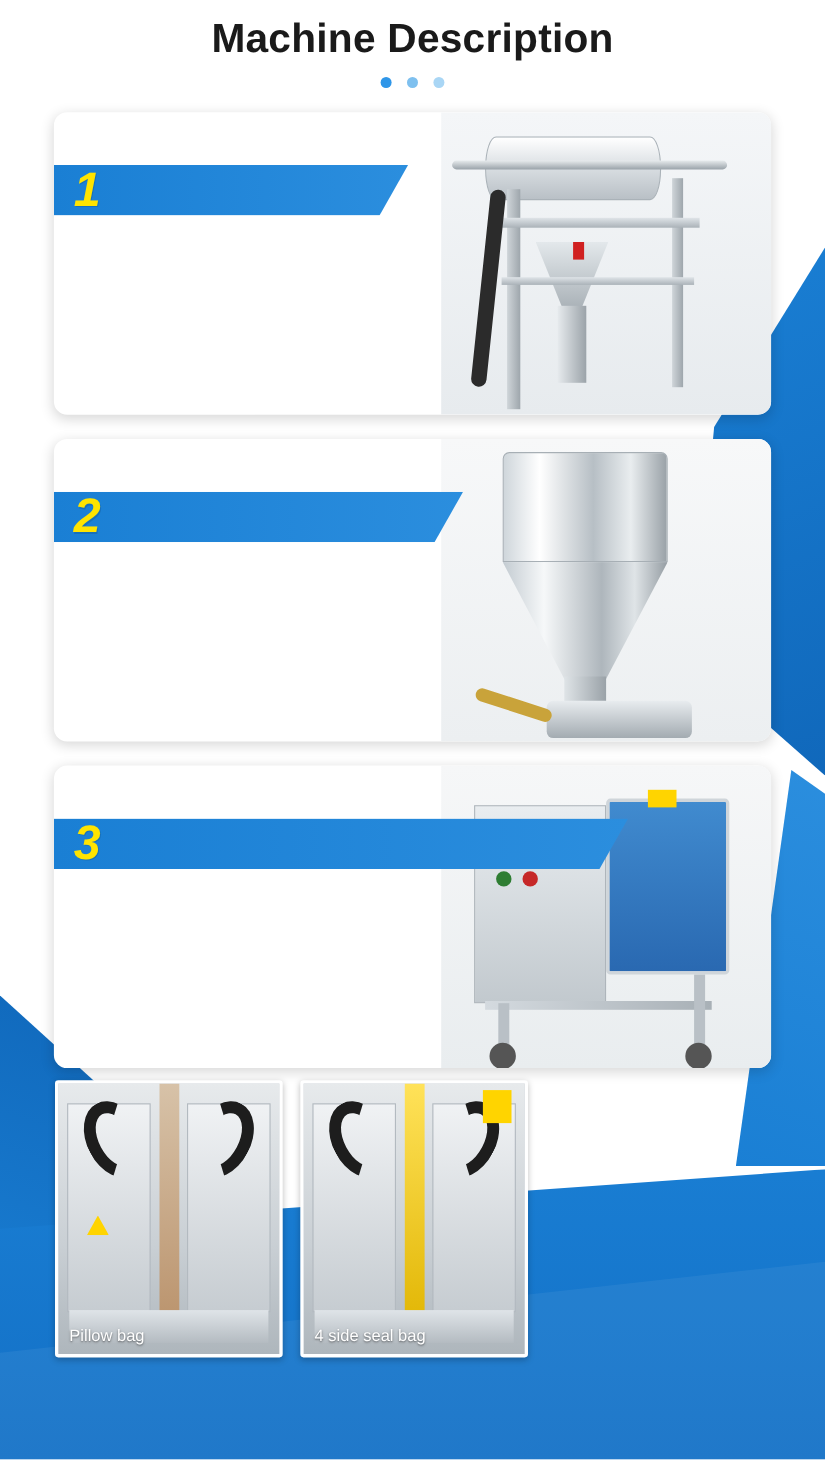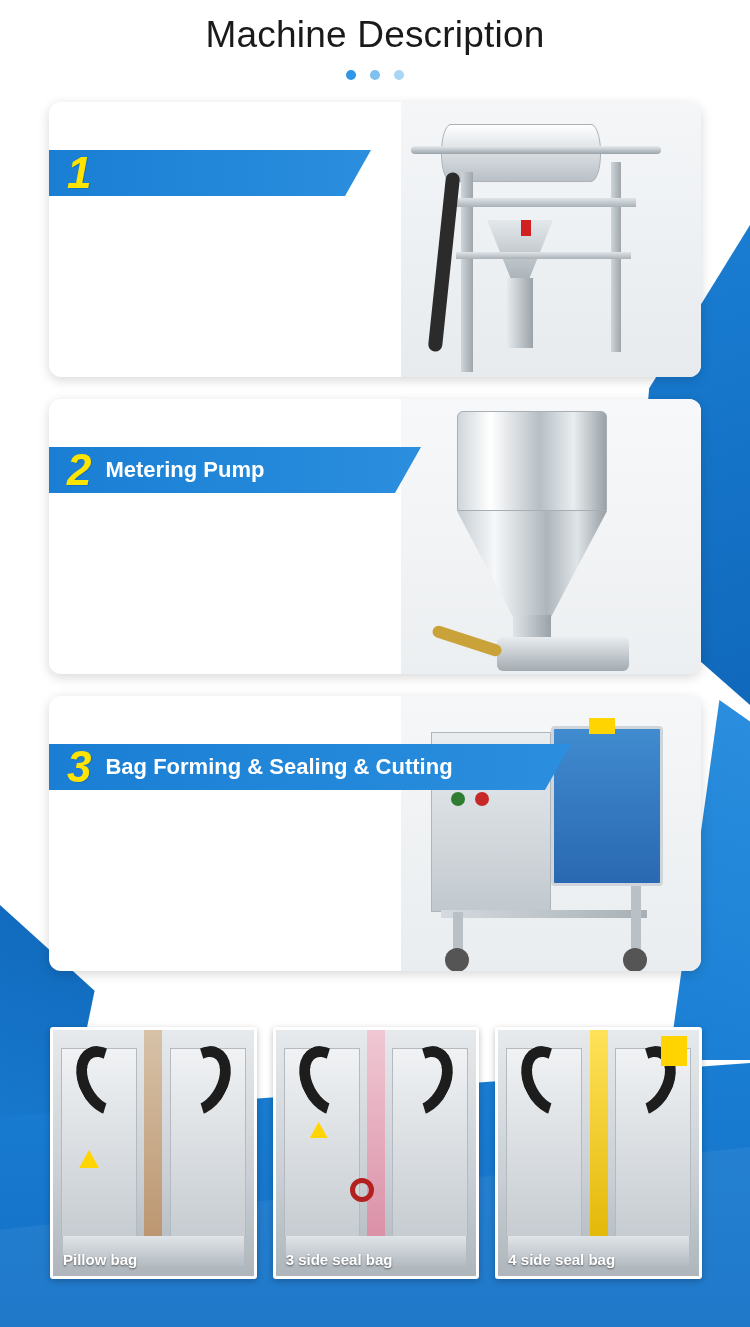--- a/index.html
+++ b/index.html
@@ -45,21 +45,21 @@
   .bg-bottom-inner {
     position: absolute; left: 0; right: 0; bottom: 0; height: 180px;
     background: rgba(255,255,255,0.06);
     clip-path: polygon(0 46%, 100% 0, 100% 100%, 0 100%);
   }
 
   
   .header { position: relative; padding-top: 14px; text-align: center; z-index: 3; }
   .title {
     font-size: 37px;
-    font-weight: normal;
+    font-weight: bold;
     color: #1a1a1a;
     letter-spacing: 0.2px;
   }
   .dots { margin-top: 14px; display: flex; justify-content: center; gap: 14px; }
   .dot { width: 10px; height: 10px; border-radius: 50%; background: #2f96e8; }
   .dot.faded1 { background: #7ec0ef; }
   .dot.faded2 { background: #a9d6f5; }
 
   
   .cards { position: relative; z-index: 3; margin-top: 22px; }
@@ -192,26 +192,25 @@
     width: 0; height: 0;
     border-left: 26px solid transparent;
     border-right: 26px solid transparent;
     border-top: 26px solid #ffffff;
     z-index: 4;
   }
 
   
   .gallery {
     position: absolute;
-    left: 50px; top: 1027px;
+    left: 50px; top: 982px;
     width: 652px;
     display: flex;
     gap: 16px;
     z-index: 5;
-    font-weight: bold;
   }
   .gal-item {
     position: relative;
     width: 207px; height: 252px;
     border: 3px solid #ffffff;
     border-radius: 3px;
     overflow: hidden;
     background: #cfd5da;
     box-shadow: 0 2px 6px rgba(0,0,0,0.25);
   }
@@ -288,21 +287,20 @@
       <div class="card-photo">
         <div class="m2-bg"></div>
         <div class="m2-hopper"></div>
         <div class="m2-funnel"></div>
         <div class="m2-neck"></div>
         <div class="m2-pump"></div>
         <div class="m2-out"></div>
       </div>
       <div class="ribbon ribbon-w2">
         <span class="num">2</span>
-        <span class="ribbon-title">Metering Pump</span>
       </div>
     </div>
 
     <div class="card card-3">
       <div class="card-photo">
         <div class="m3-bg"></div>
         <div class="m3-body"></div>
         <div class="m3-panel"></div>
         <div class="m3-led1"></div>
         <div class="m3-led2"></div>
@@ -311,21 +309,20 @@
         <div class="m3-blue"></div>
         <div class="m3-yellow"></div>
         <div class="m3-base"></div>
         <div class="m3-legL"></div>
         <div class="m3-legR"></div>
         <div class="m3-wheel1"></div>
         <div class="m3-wheel2"></div>
       </div>
       <div class="ribbon ribbon-w3">
         <span class="num">3</span>
-        <span class="ribbon-title">Bag Forming &amp; Sealing &amp; Cutting</span>
       </div>
     </div>
   </div>
 
   <div class="arrow-down"></div>
 
   <div class="gallery">
 
     <div class="gal-item">
       <div class="gal-photo">
@@ -334,34 +331,20 @@
         <div class="gp-plateR"></div>
         <div class="gp-film f1"></div>
         <div class="gp-hookL"></div>
         <div class="gp-hookR"></div>
         <div class="gp-warn"></div>
         <div class="gp-bar"></div>
       </div>
       <div class="gal-caption">Pillow bag</div>
     </div>
 
-    <div class="gal-item">
-      <div class="gal-photo">
-        <div class="gp-bg"></div>
-        <div class="gp-plateL"></div>
-        <div class="gp-plateR"></div>
-        <div class="gp-film f2"></div>
-        <div class="gp-hookL"></div>
-        <div class="gp-hookR"></div>
-        <div class="gp-warn2"></div>
-        <div class="gp-ring"></div>
-        <div class="gp-bar"></div>
-      </div>
-      <div class="gal-caption">3 side seal bag</div>
-    </div>
 
     <div class="gal-item">
       <div class="gal-photo">
         <div class="gp-bg"></div>
         <div class="gp-plateL"></div>
         <div class="gp-plateR"></div>
         <div class="gp-film f3"></div>
         <div class="gp-hookL"></div>
         <div class="gp-hookR"></div>
         <div class="gp-tag"></div>

